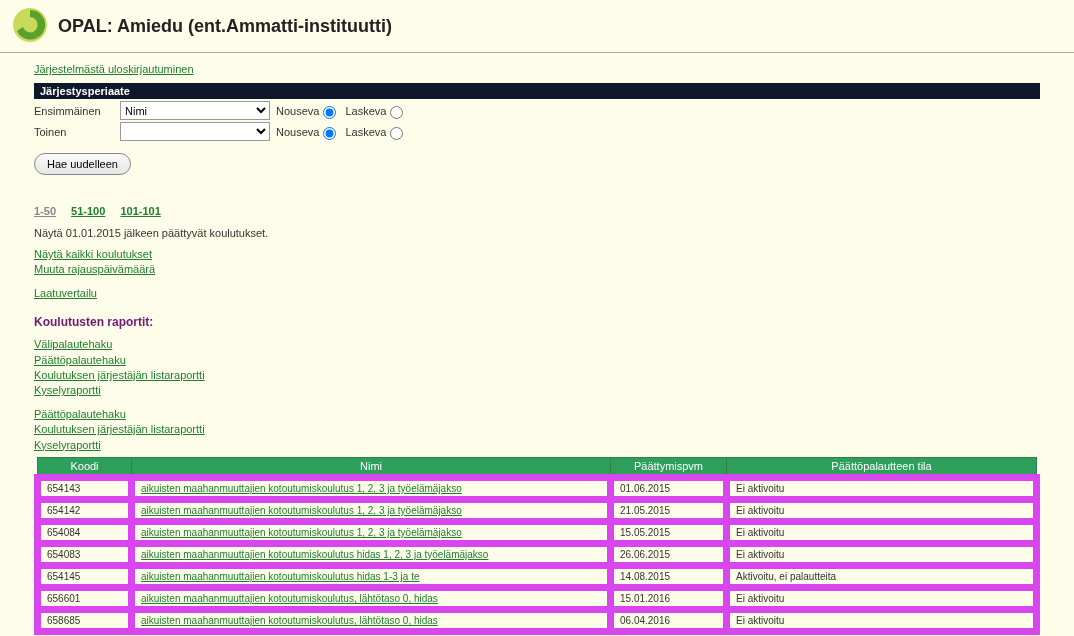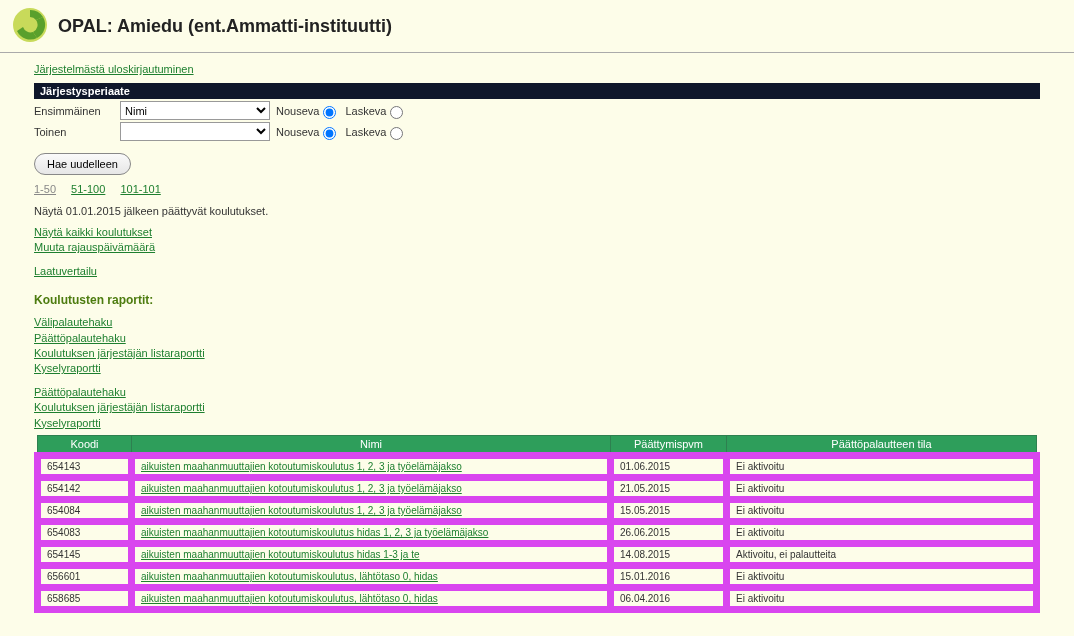--- a/index.html
+++ b/index.html
@@ -60,31 +60,31 @@
   .btn {
     background: linear-gradient(#fafafa,#e6e6e6);
     border: 1px solid #888;
     border-radius: 11px;
     padding: 4px 12px;
     font-size: 11px;
     font-family: Verdana, Arial, sans-serif;
     cursor: pointer;
     margin-top: 12px;
   }
-  .pager { margin-top: 8px; }
+  .pager { margin-top: 30px; font-weight: bold; }
   .pager a { margin-right: 12px; color:#1d7f2f; text-decoration: underline;}
   .pager a.current { color:#888; }
   .info-text { margin-top: 10px; color:#333; }
   .link-block { margin-top: 8px; line-height: 1.4; }
   .link-block a { display:block; color:#1d7f2f; text-decoration: underline; }
   h3.sub {
     font-size: 12px;
     font-weight: bold;
     margin: 14px 0 4px 0;
-    color:#4d7c0f;
+    color:#701a75;
   }
   table.data {
     border-collapse: collapse;
     width: 100%;
     margin-top: 4px;
   }
   table.data th {
     background: #2e9e5b;
     color: #fff;
     text-align: center;

